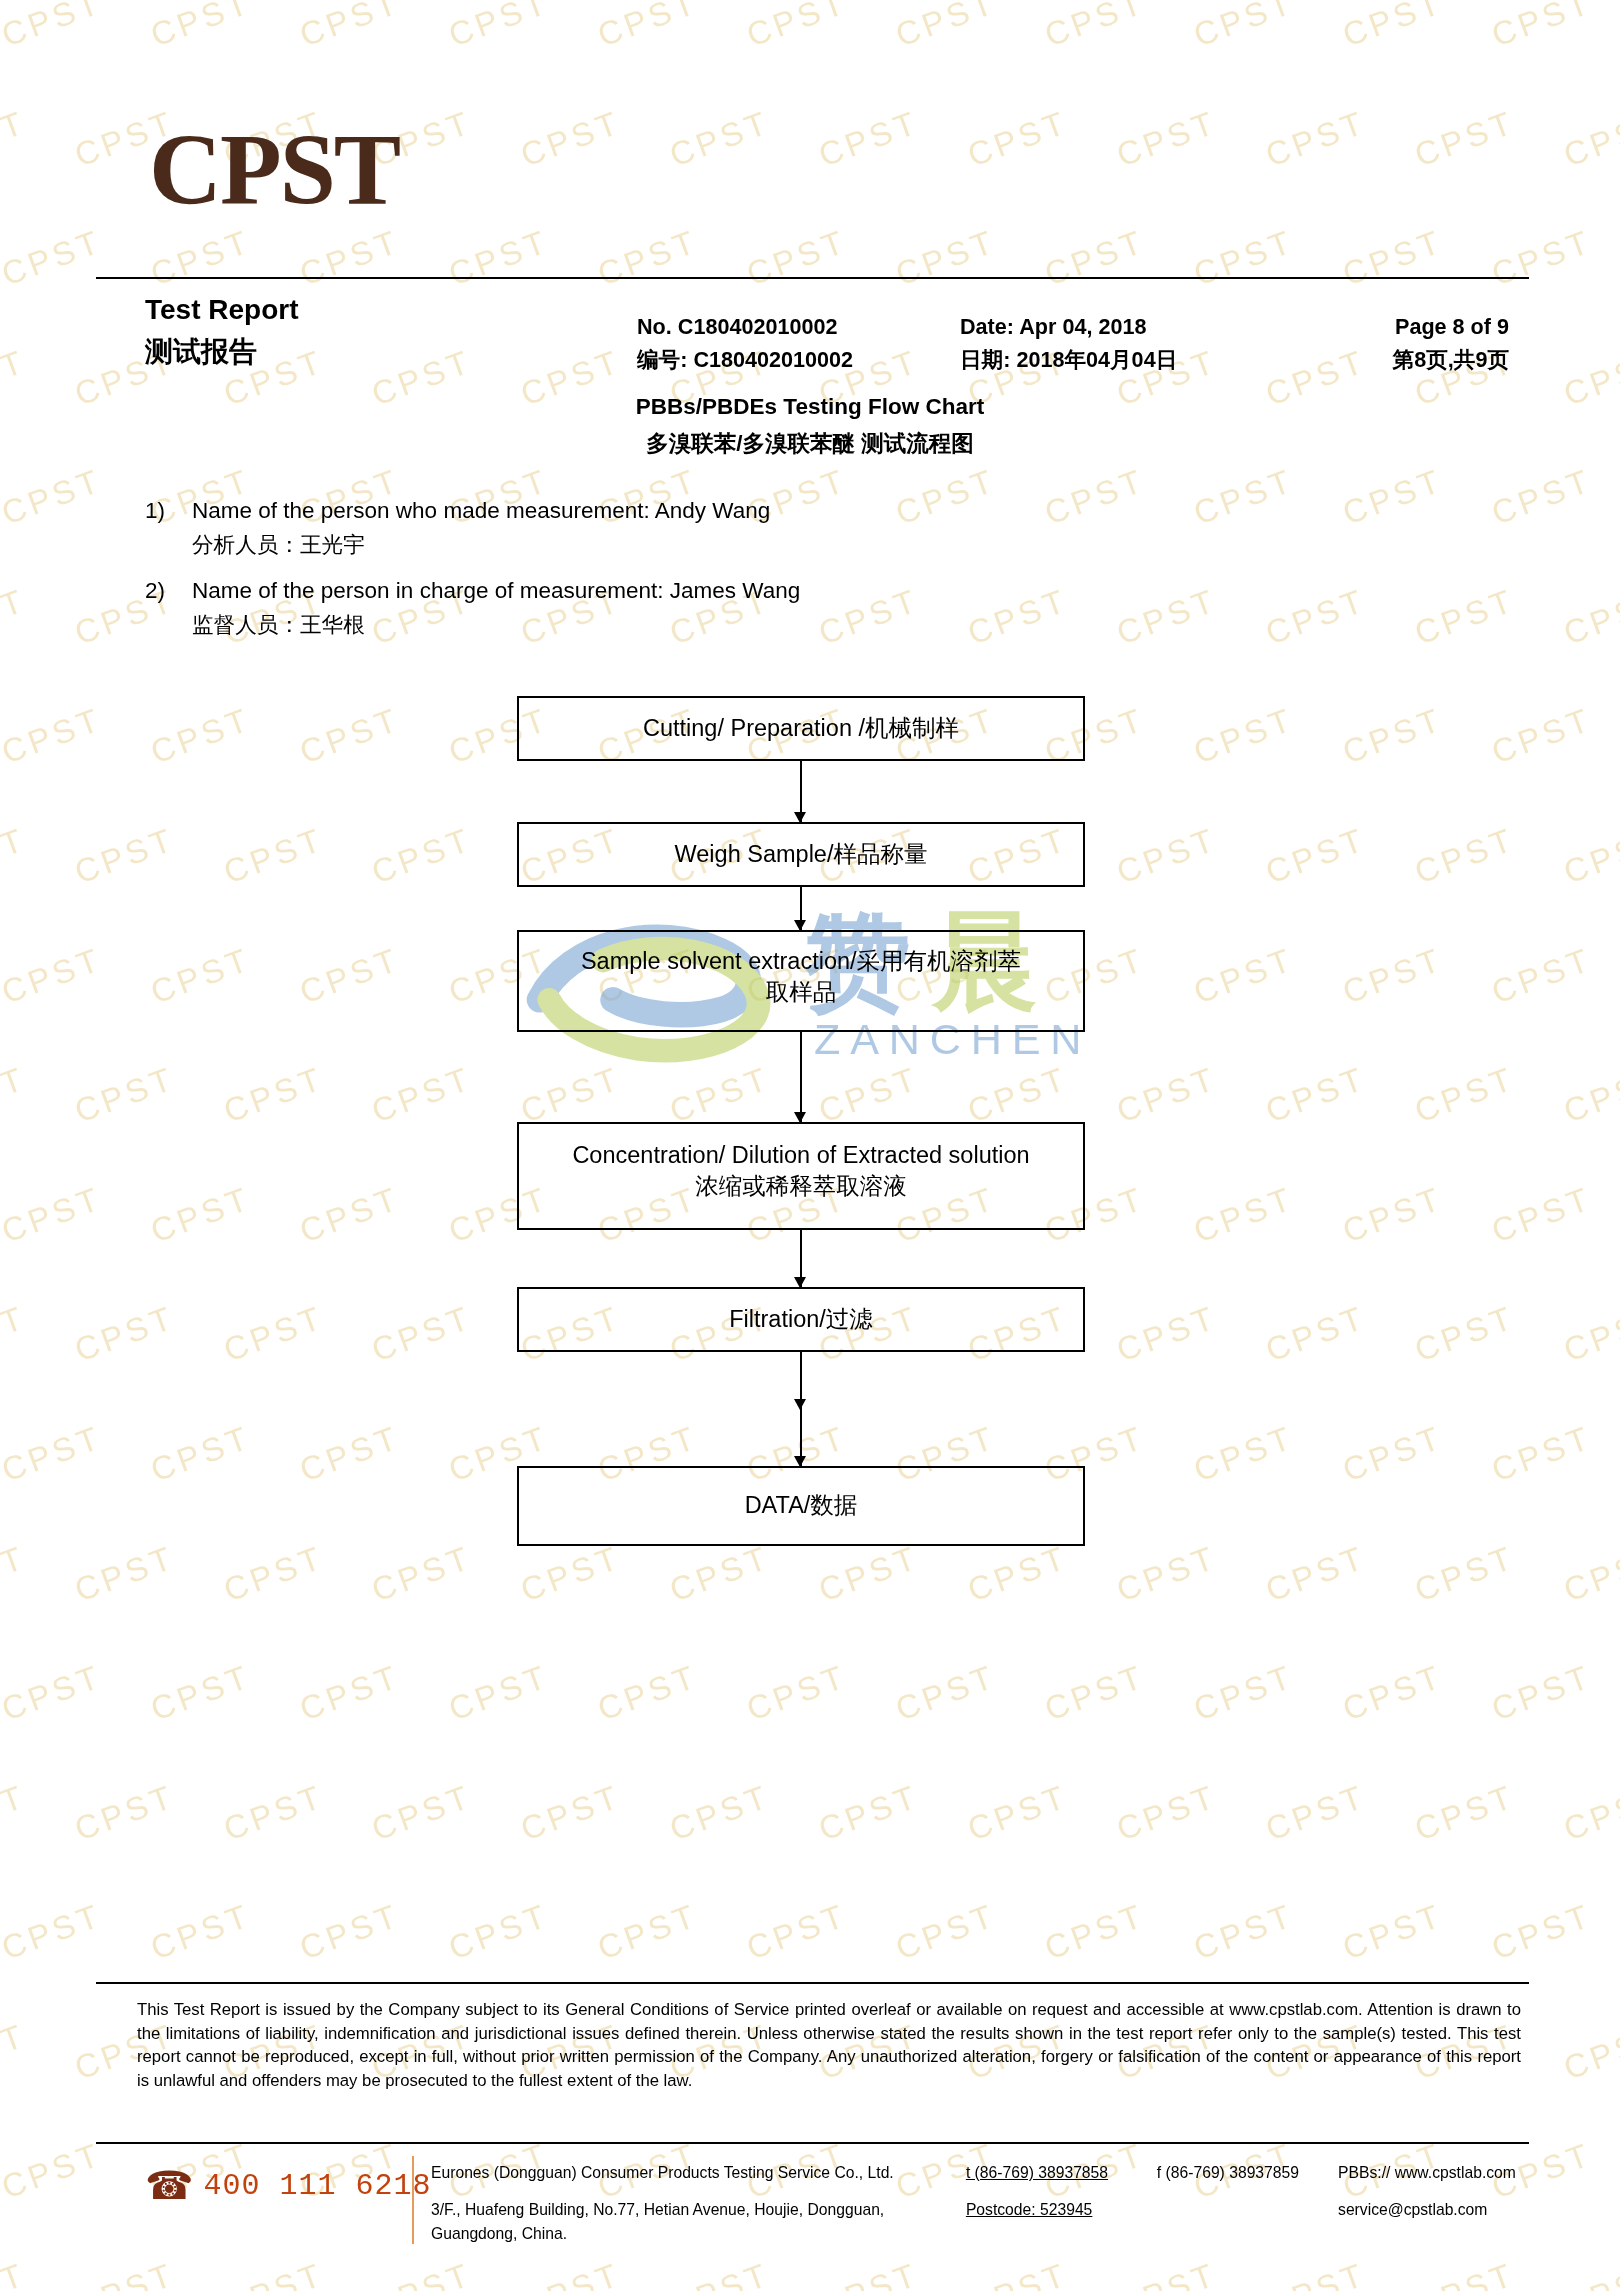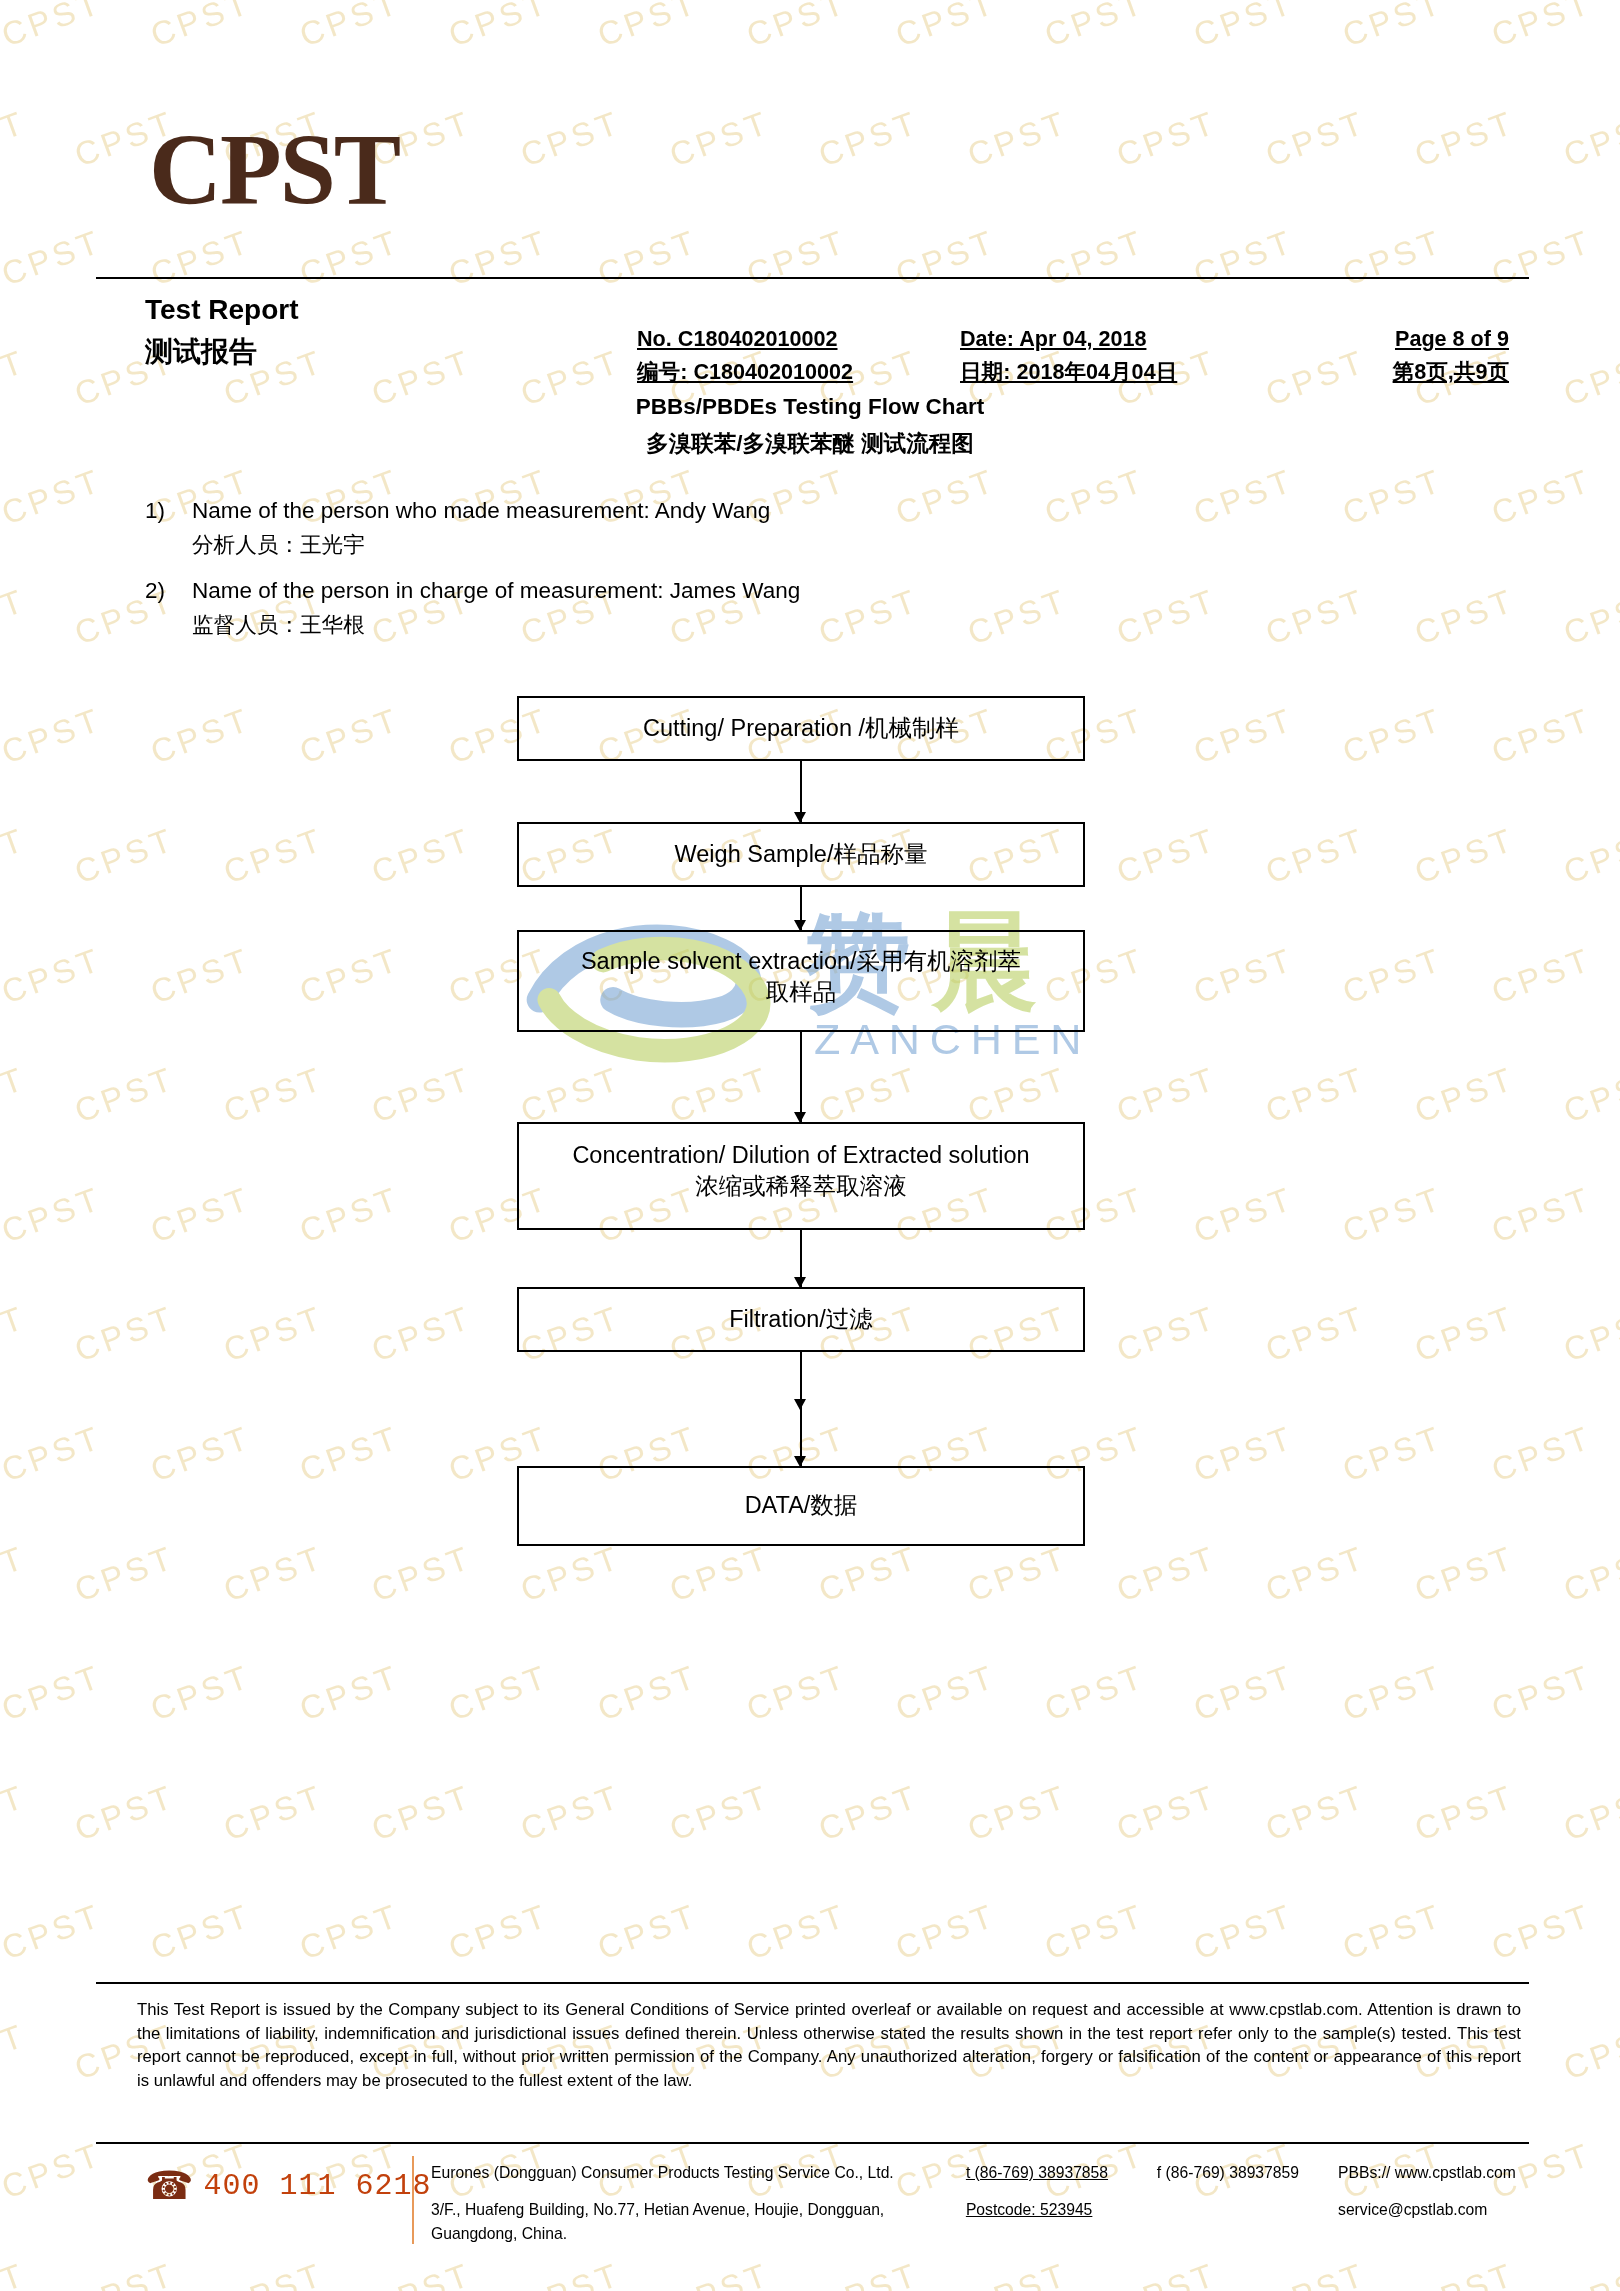--- a/index.html
+++ b/index.html
@@ -69,26 +69,25 @@
   .title-cn {
     position: absolute;
     left: 145px;
     top: 333px;
     font-size: 28px;
     font-weight: bold;
   }
 
   .meta {
     position: absolute;
-    top: 322px;
+    top: 310px;
     left: 637px;
     width: 892px;
     font-size: 21.6px;
     font-weight: bold;
-    text-decoration: underline;
   }
   .meta-row {
     display: flex;
     line-height: 1.55;
   }
   .meta-c1 { width: 323px; }
   .meta-c2 { width: 314px; }
   .meta-c3 { width: 235px; text-align: right; }
 
   .flow-title-en {

